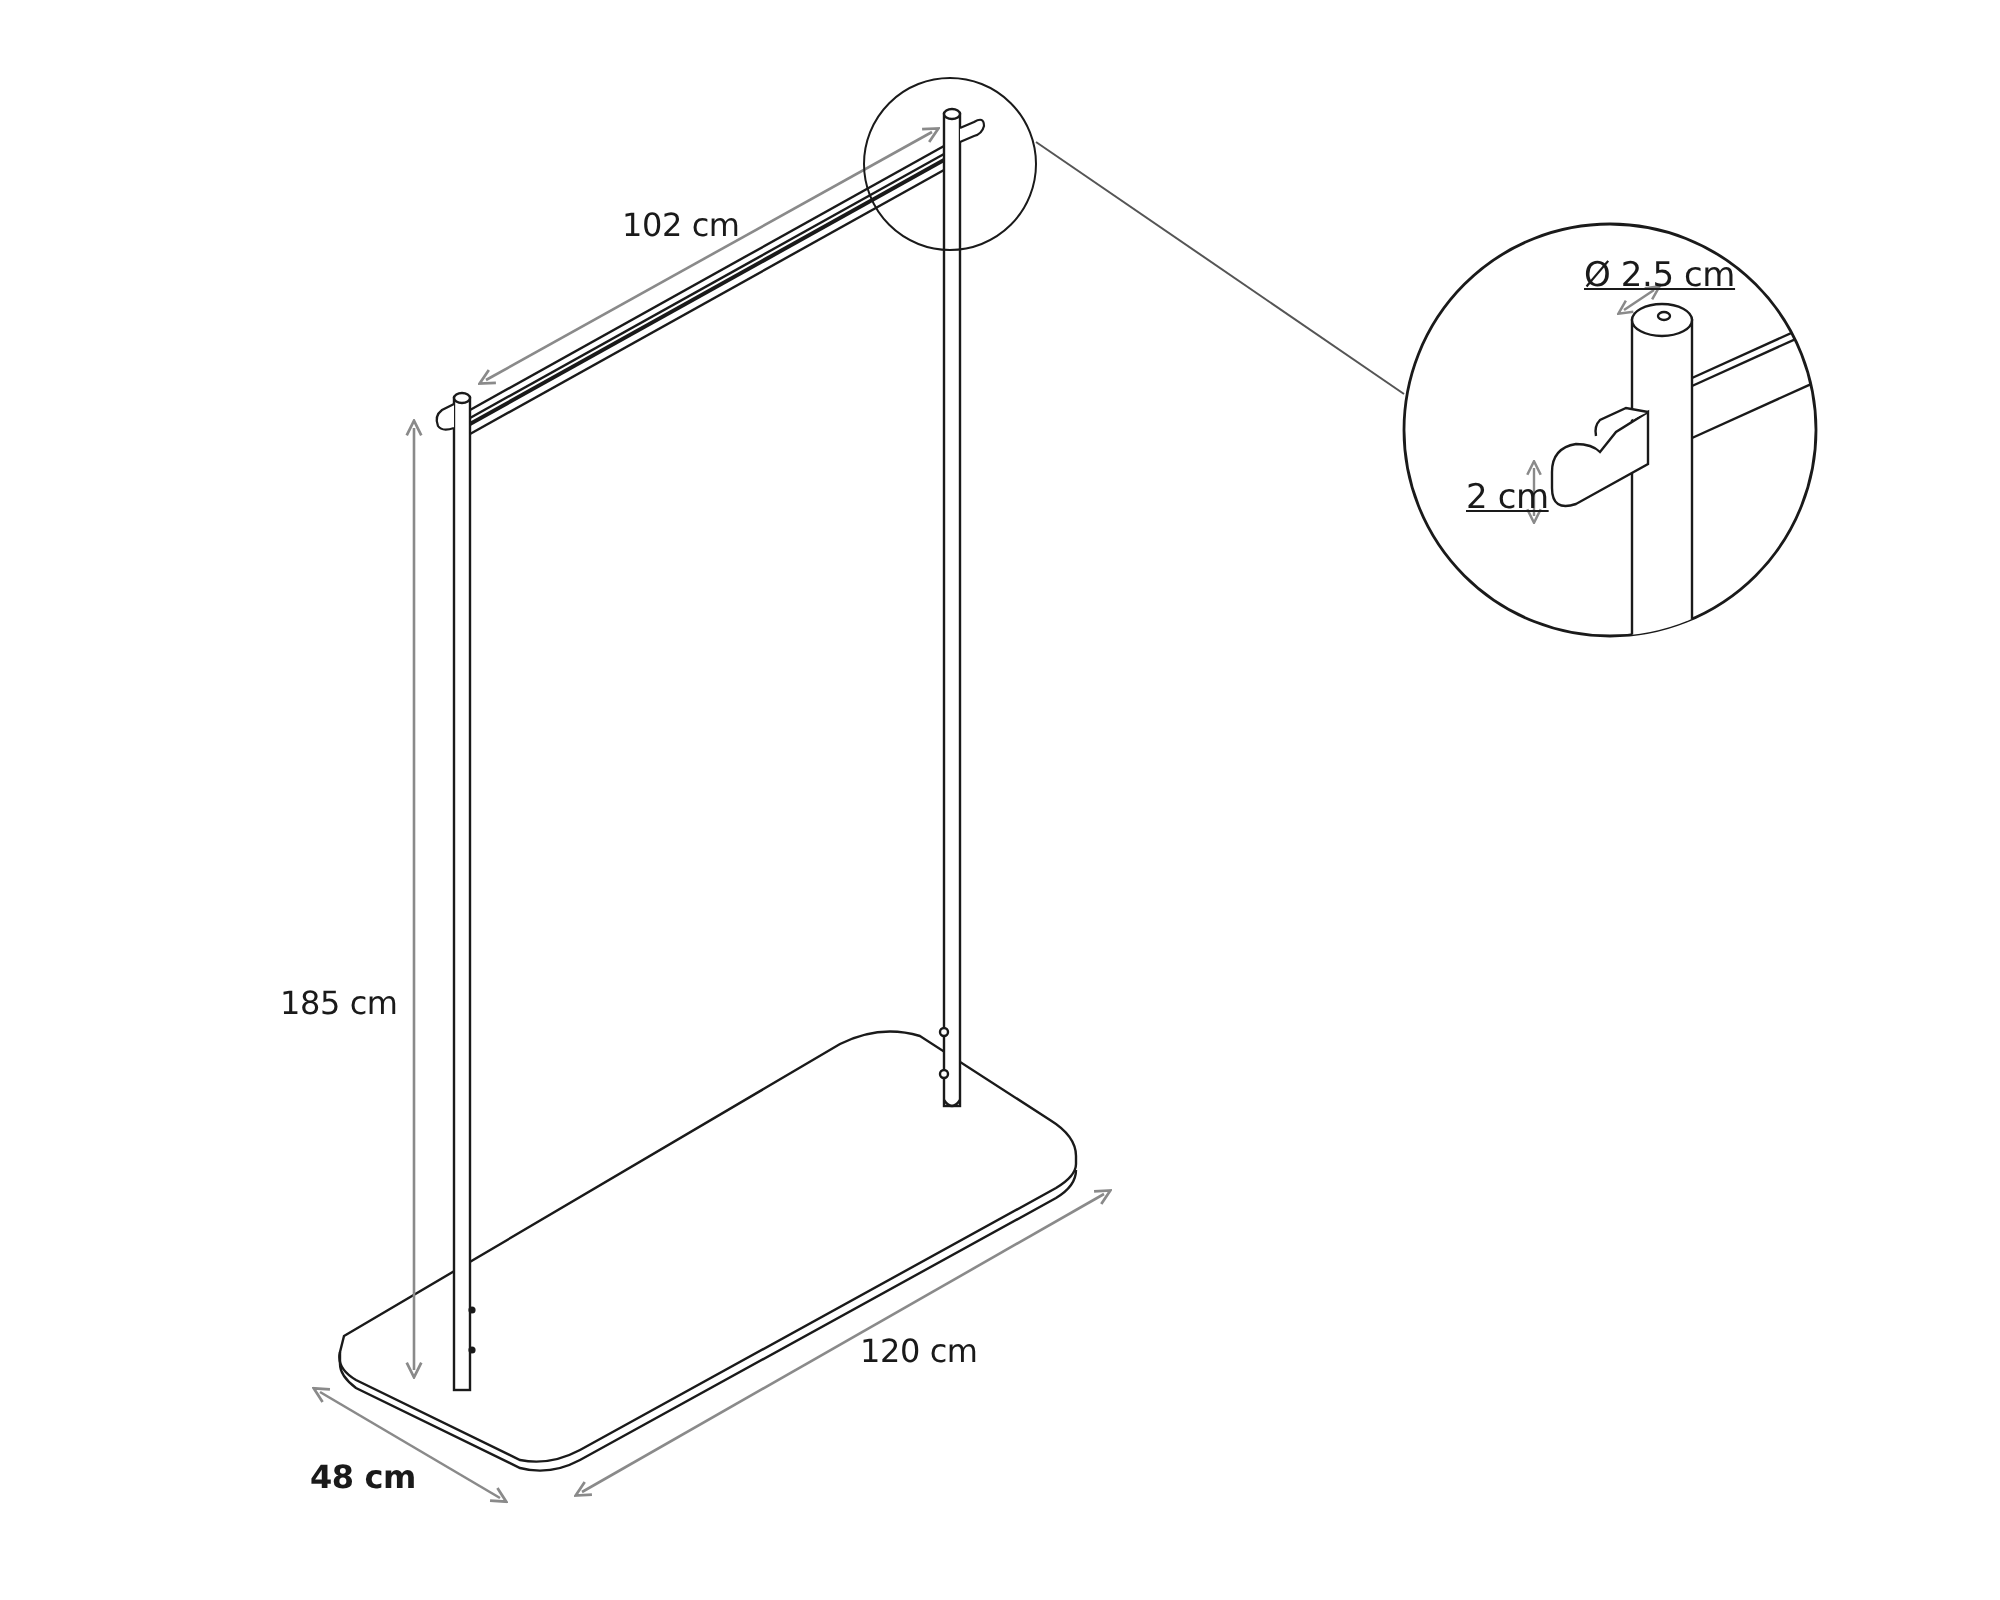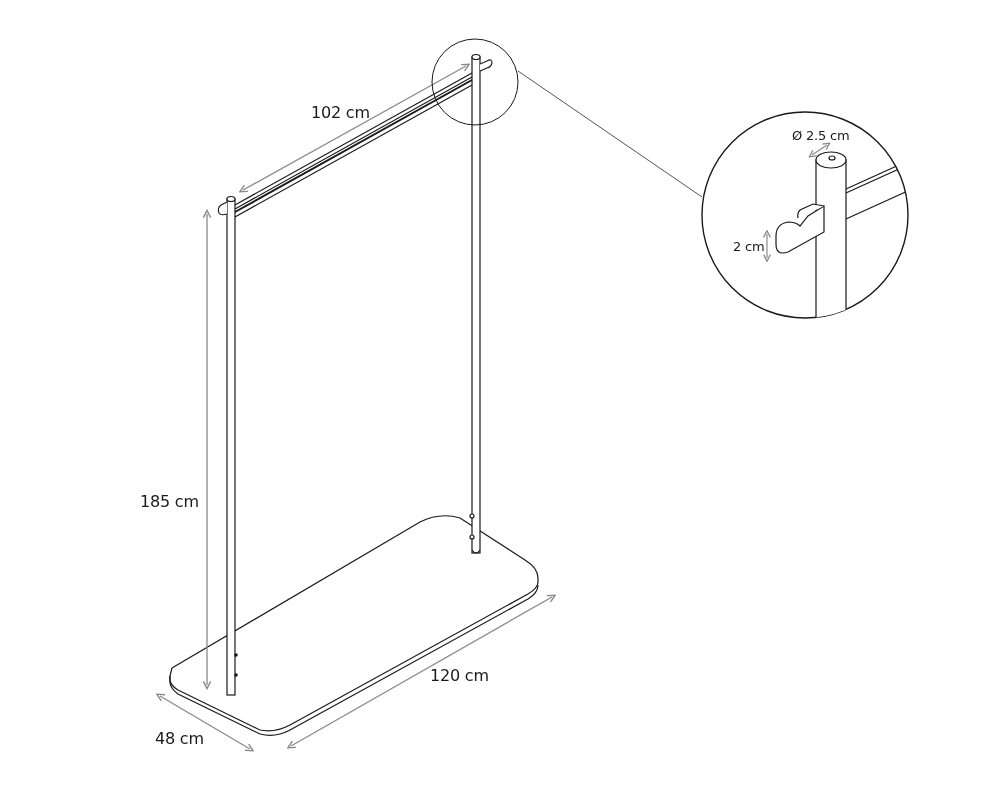--- a/index.html
+++ b/index.html
@@ -1,20 +1,20 @@
 <!DOCTYPE html>
 <html><head>
   <meta charset="utf-8">
   <style>
     html, body { margin: 0; padding: 0; background: #ffffff; }
     body { width: 1000px; height: 800px; position: relative; overflow: hidden; font-family: "DejaVu Sans", sans-serif; }
     svg { position: absolute; left: 0; top: 0; }
     .label { position: absolute; color: #1a1a1a; font-family: "DejaVu Sans", sans-serif; white-space: nowrap; letter-spacing: -0.2px; }
     .lbl-lg { font-size: 16px; }
-    .lbl-sm { font-size: 13px; }
+    .lbl-sm { font-size: 17px; text-decoration: underline; }
   </style>
 </head>
 <body>
 
 <svg width="1000" height="800" viewBox="0 0 1000 800" xmlns="http://www.w3.org/2000/svg">
   <defs>
     <marker id="arr" viewBox="0 0 10 10" refX="5" refY="5" markerWidth="7" markerHeight="7" orient="auto-start-reverse">
       <path d="M1,1 L9,5 L1,9" fill="none" stroke="#8a8a8a" stroke-width="1.5"></path>
     </marker>
     <clipPath id="detailClip">
@@ -81,15 +81,15 @@
     </g>
 
     <line x1="812" y1="155" x2="827" y2="145" stroke="#8a8a8a" stroke-width="1.2" marker-start="url(#arr)" marker-end="url(#arr)"></line>
     <line x1="767" y1="234" x2="767" y2="258" stroke="#8a8a8a" stroke-width="1.2" marker-start="url(#arr)" marker-end="url(#arr)"></line>
   </g>
 </svg>
 
 <div class="label lbl-lg" style="left:291px; top:103px;margin-left:20px;">102 cm</div>
 <div class="label lbl-lg" style="left:140px; top:452px;margin-top:40px;">185 cm</div>
 <div class="label lbl-lg" style="left:430px; top:666px;">120 cm</div>
-<div class="label lbl-lg" style="left:155px; top:729px;">48 cm</div>
+<div class="label lbl-lg" style="left:155px; top:729px;font-weight:bold;">48 cm</div>
 <div class="label lbl-sm" style="left:792px; top:128px;">Ø 2.5 cm</div>
 <div class="label lbl-sm" style="left:733px; top:239px;">2 cm</div>
 
 </body></html>

